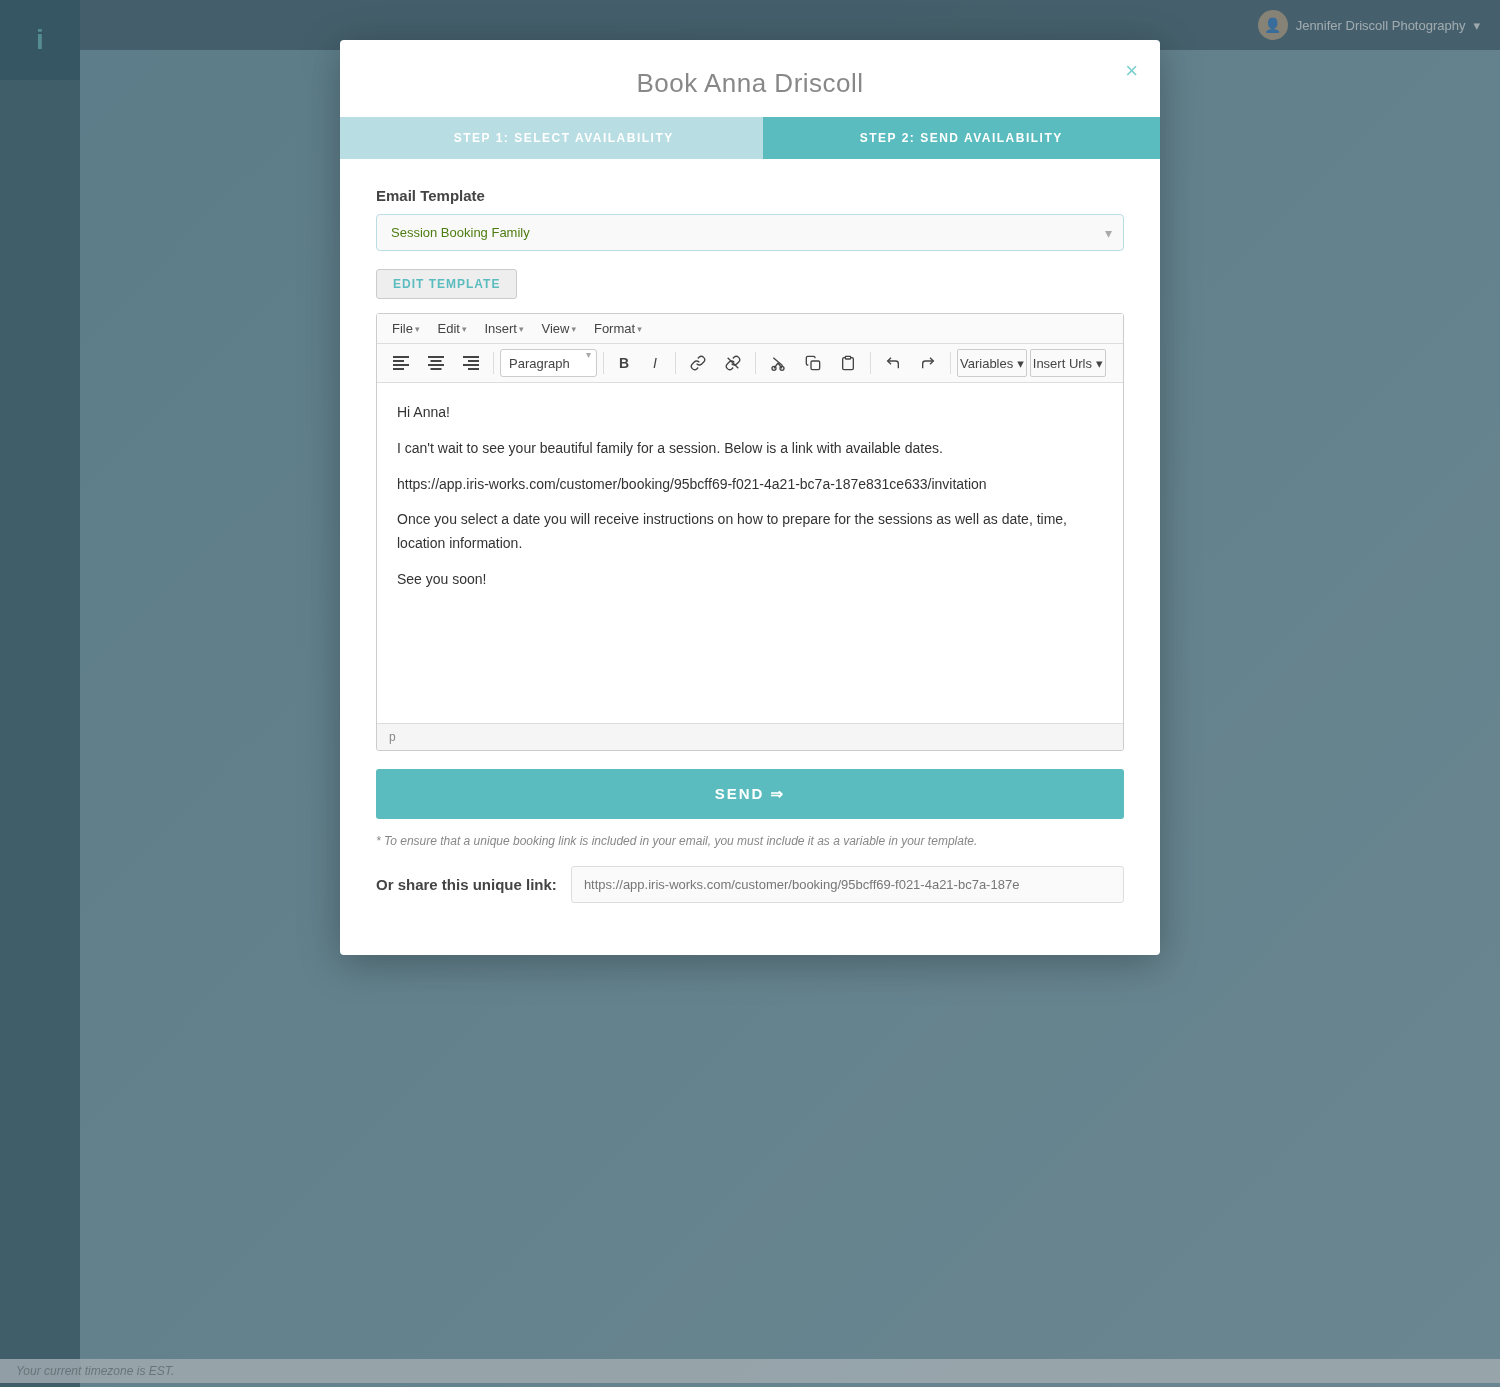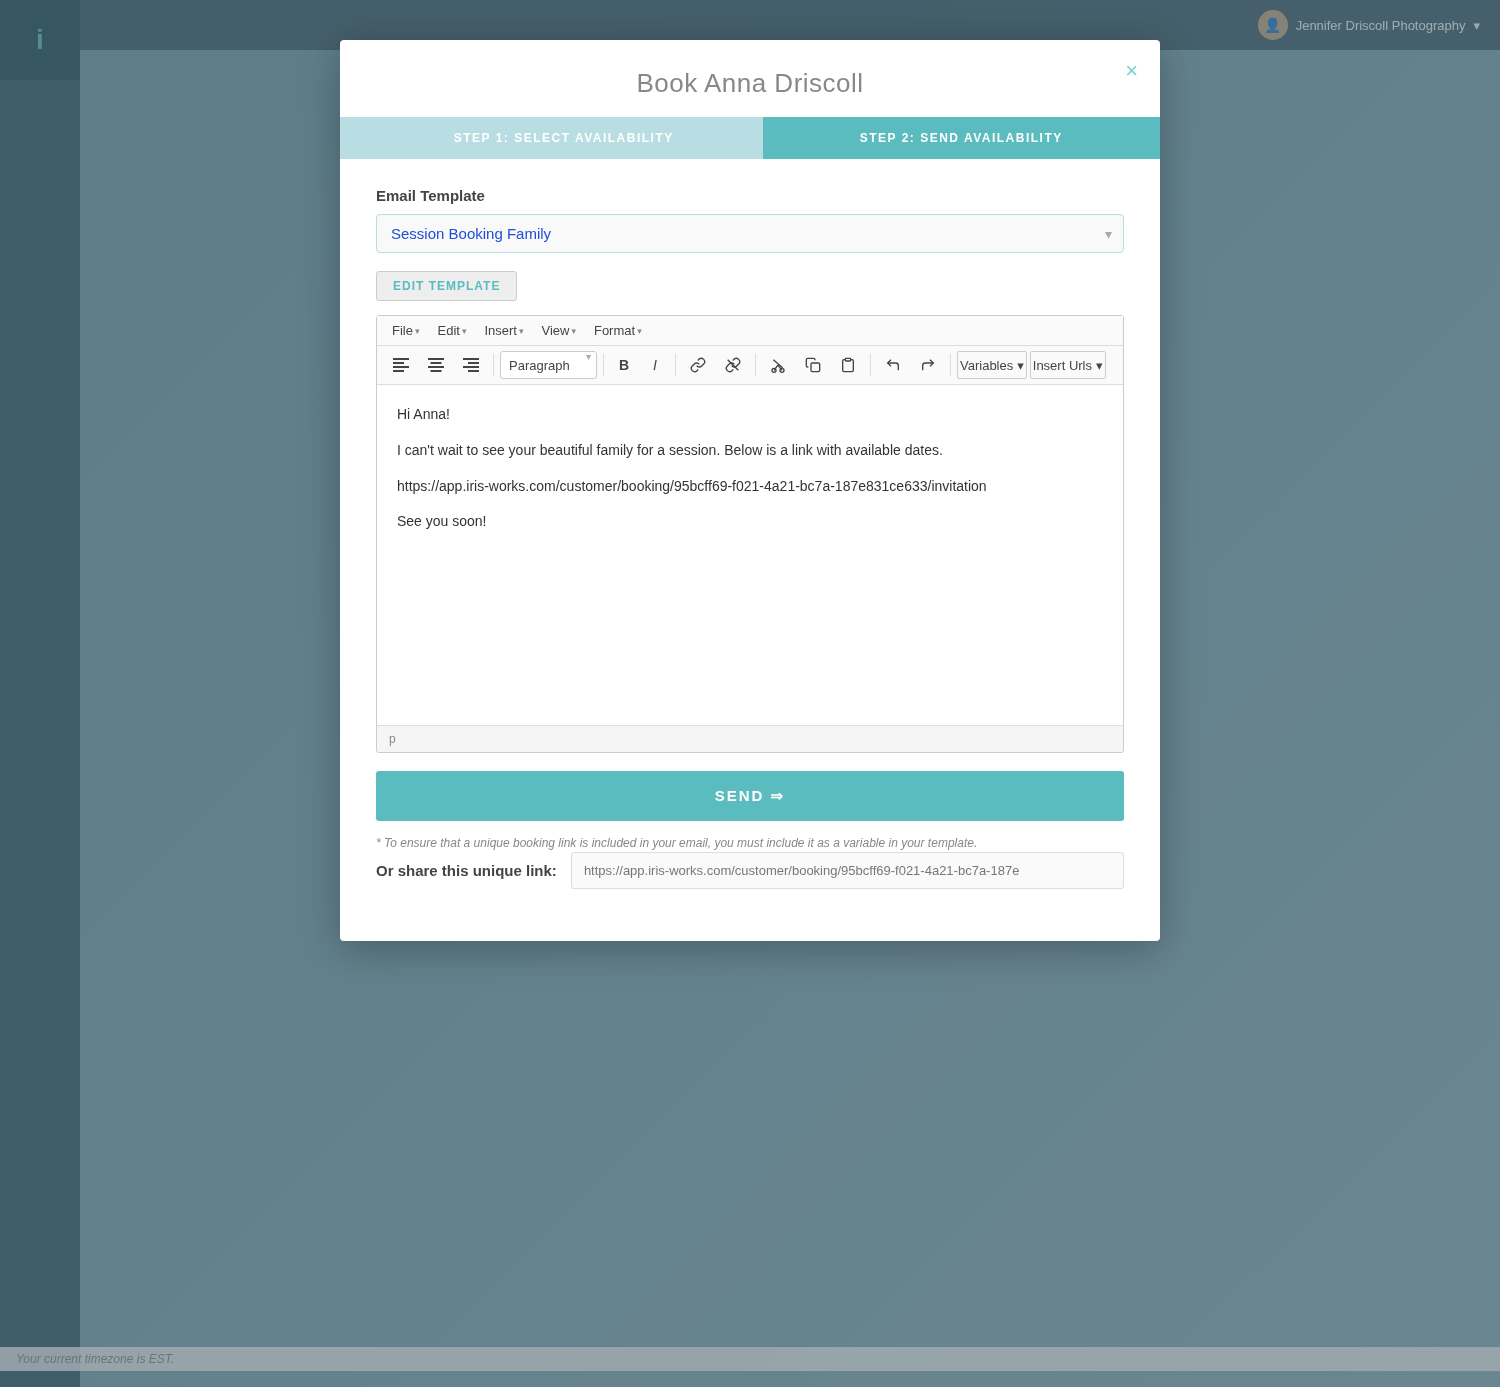--- a/index.html
+++ b/index.html
@@ -87,22 +87,22 @@
     }
     .template-select-wrapper {
       position: relative;
       margin-bottom: 18px;
     }
     .template-select {
       width: 100%;
       padding: 10px 36px 10px 14px;
       border: 1.5px solid #b8dde2;
       border-radius: 4px;
-      font-size: 15px;
-      color: #1d4ed8;
+      font-size: 13px;
+      color: #4d7c0f;
       background: #f9f9f9;
       appearance: none;
       cursor: pointer;
       outline: none;
     }
     .select-arrow {
       position: absolute;
       right: 12px;
       top: 50%;
       transform: translateY(-50%);
@@ -249,20 +249,21 @@
       font-weight: 700;
       letter-spacing: 2px;
       text-transform: uppercase;
       cursor: pointer;
       margin-bottom: 14px;
     }
     .warning-text {
       font-size: 12px;
       color: #888;
       font-style: italic;
+      margin-bottom: 16px;
       line-height: 1.4;
     }
     .share-link-row {
       display: flex;
       align-items: center;
       gap: 14px;
     }
     .share-link-label {
       font-size: 15px;
       font-weight: 700;
@@ -274,21 +275,21 @@
       padding: 10px 12px;
       border: 1.5px solid #ddd;
       border-radius: 3px;
       font-size: 13px;
       color: #777;
       background: #fafafa;
       outline: none;
     }
     .timezone-bar {
       position: fixed;
-      bottom: 16px;
+      bottom: 4px;
       left: 0;
       width: 100%;
       background: rgba(255,255,255,0.85);
       padding: 5px 16px;
       font-size: 12px;
       color: #888;
       font-style: italic;
       z-index: 5;
     }
     
@@ -514,20 +515,21 @@
           <button class="dropdown-btn">
             <span>Insert Urls</span>
             <span>▾</span>
           </button>
         </div>
 
         <div class="editor-content" contenteditable="true" style="">
           <p>Hi Anna!</p>
           <p>I can't wait to see your beautiful family for a session.  Below is a link with available dates.</p>
           <p style="color:#333;">https://app.iris-works.com/customer/booking/95bcff69-f021-4a21-bc7a-187e831ce633/invitation</p>
+          <p>Once you select a date you will receive instructions on how to prepare for the sessions as well as date, time, location information.</p>
           <p>See you soon!</p>
         </div>
 
         <div class="editor-footer">
           <span>p</span>
         </div>
       </div>
 
       <button class="send-btn">SEND ⇒</button>
 

